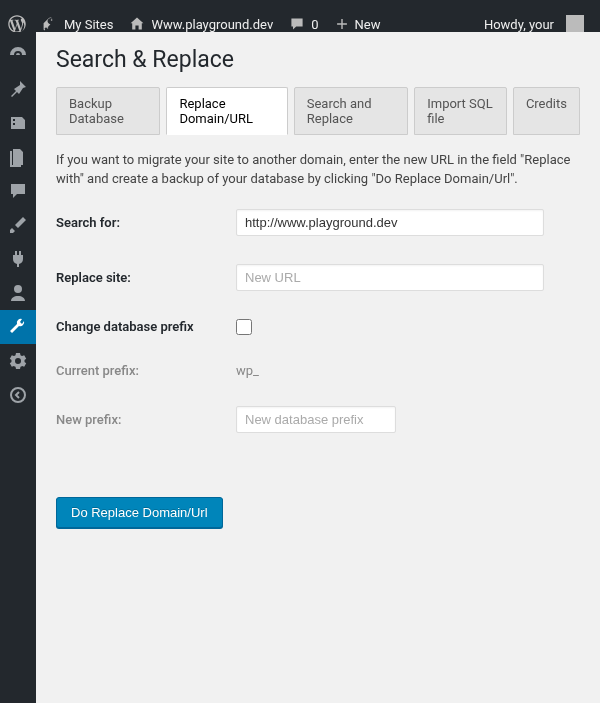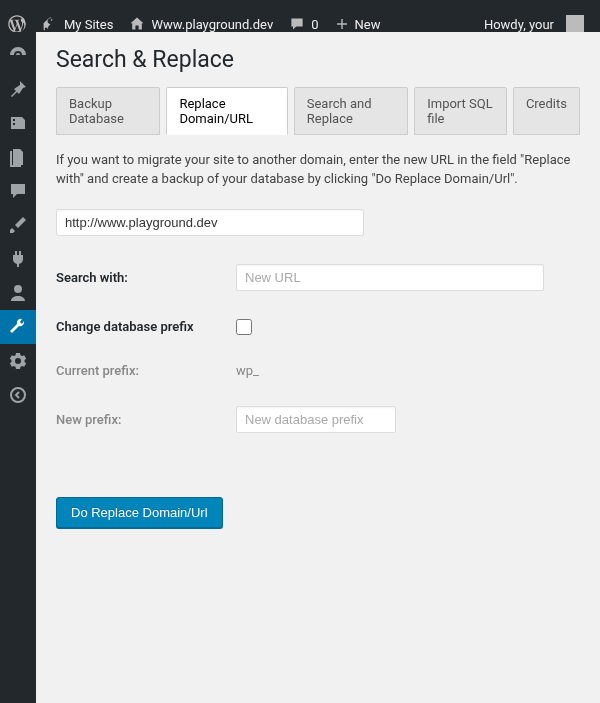--- a/index.html
+++ b/index.html
@@ -258,25 +258,26 @@
     <div class="tab">Backup Database</div>
     <div class="tab active">Replace Domain/URL</div>
     <div class="tab">Search and Replace</div>
     <div class="tab">Import SQL file</div>
     <div class="tab">Credits</div>
   </div>
 
   <p class="description">If you want to migrate your site to another domain, enter the new URL in the field "Replace with" and create a backup of your database by clicking "Do Replace Domain/Url".</p>
 
   <div class="form-row">
+    <div class="label">Search for:</div>
     <input type="text" value="http://www.playground.dev" style="">
   </div>
 
   <div class="form-row">
-    <div class="label">Search with:</div>
+    <div class="label">Replace site:</div>
     <input type="text" placeholder="New URL" style="">
   </div>
 
   <div class="form-row">
     <div class="label">Change database prefix</div>
     <input type="checkbox" style="">
   </div>
 
   <div class="form-row dim">
     <div class="label">Current prefix:</div>

